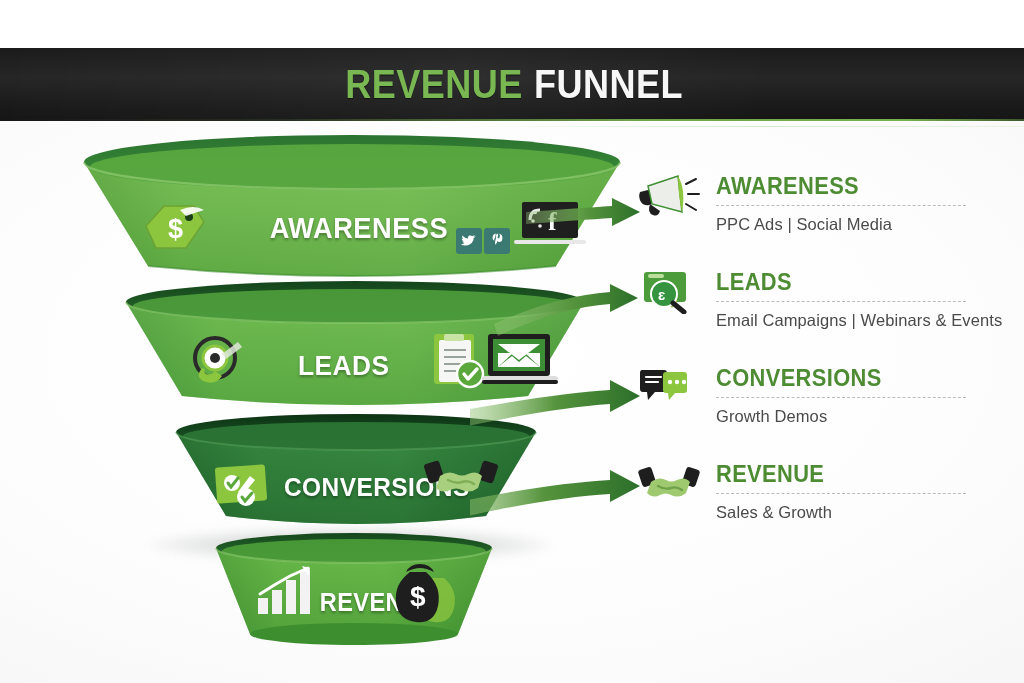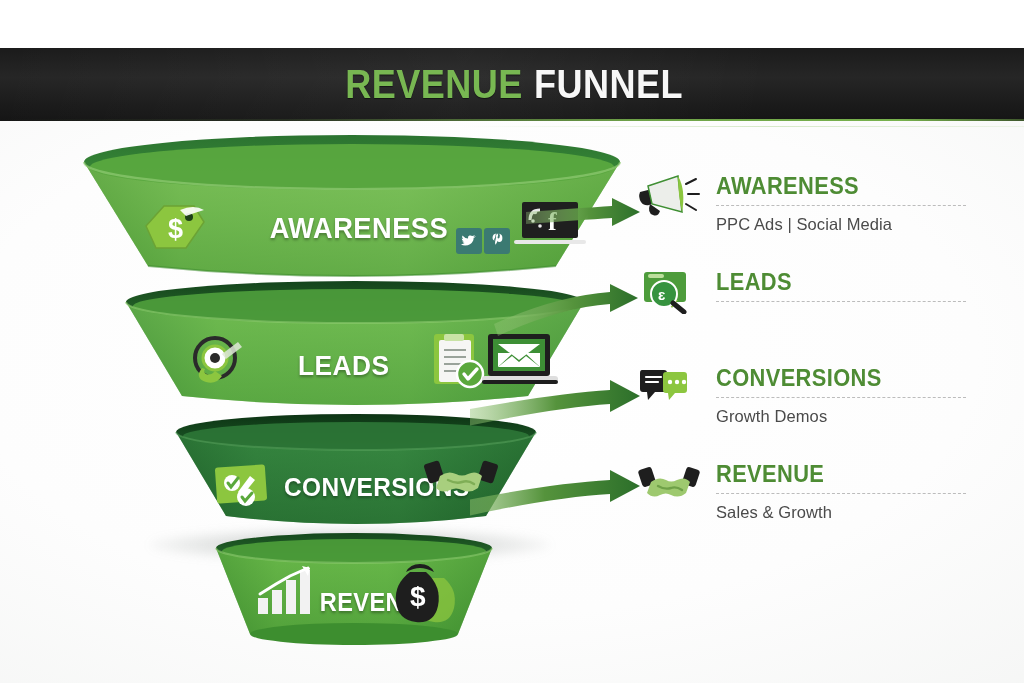--- a/index.html
+++ b/index.html
@@ -484,20 +484,21 @@
           <rect x="6" y="2" width="42" height="30" rx="3" fill="#4d9c3b"></rect>
           <rect x="10" y="4" width="16" height="4" rx="2" fill="#bcdf9c"></rect>
           <path d="M28,30 L40,30 L34,38 Z" fill="#8cc63f"></path>
           <circle cx="26" cy="24" r="13" fill="#36933f" stroke="#ffffff" stroke-width="2"></circle>
           <text x="20" y="30" font-family="Liberation Sans, sans-serif" font-size="15" font-weight="bold" fill="#ffffff">ɛ</text>
           <line x1="35" y1="33" x2="46" y2="42" stroke="#1e1e1e" stroke-width="5" stroke-linecap="round"></line>
         </svg>
       </span>
       <div class="step-title">LEADS</div>
       <div class="step-rule"></div>
+      <div class="step-sub">Email Campaigns | Webinars &amp; Events</div>
     </div>
 
     <div class="step" style="top:202px;">
       <span class="step-icon">
         <svg width="62" height="44" viewBox="0 0 62 44">
           <path d="M4,4 q-2,0 -2,3 l0,16 q0,3 3,3 l4,0 l1,8 l7,-8 l9,0 q3,0 3,-3 l0,-16 q0,-3 -3,-3 Z" fill="#1e1e1e"></path>
           <g stroke="#ffffff" stroke-width="2.2" stroke-linecap="round">
             <line x1="8" y1="11" x2="23" y2="11"></line>
             <line x1="8" y1="16" x2="20" y2="16"></line>
           </g>

